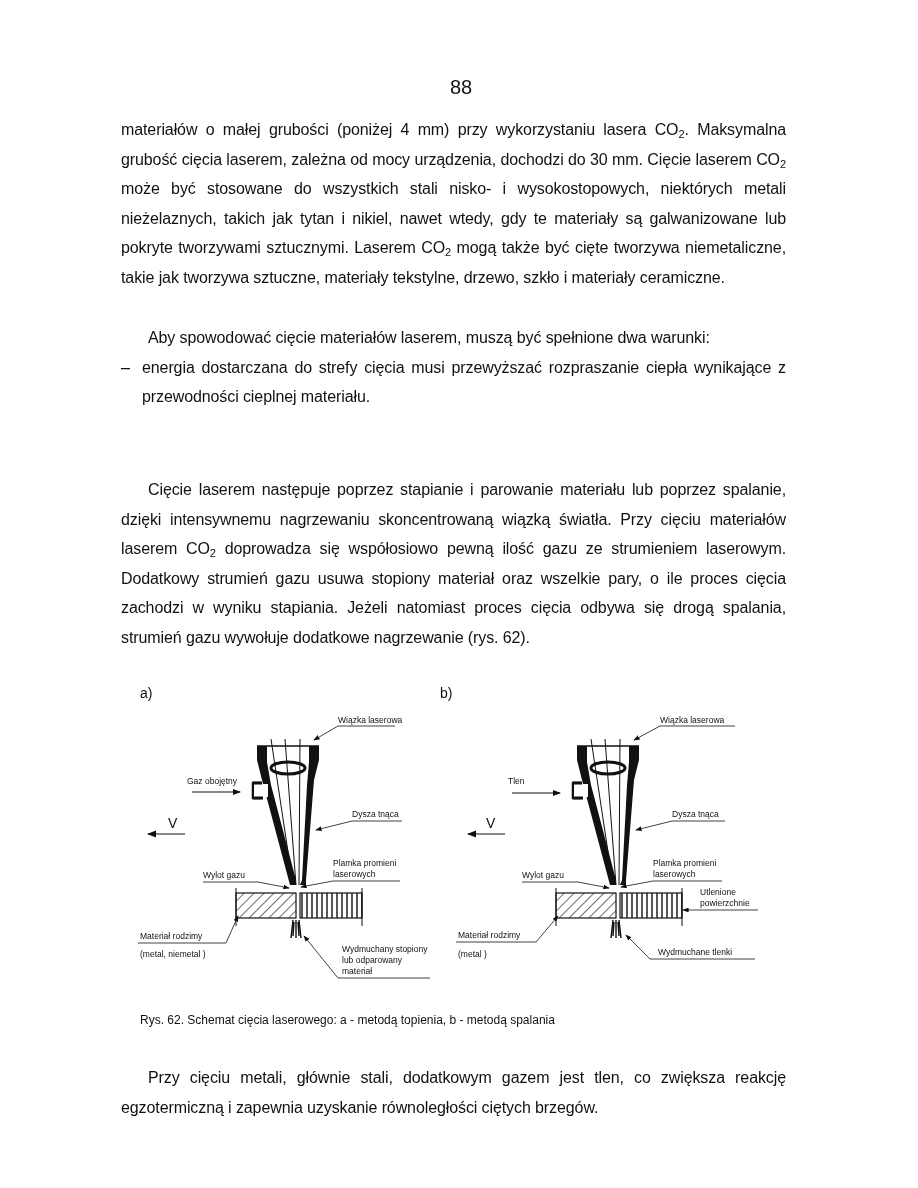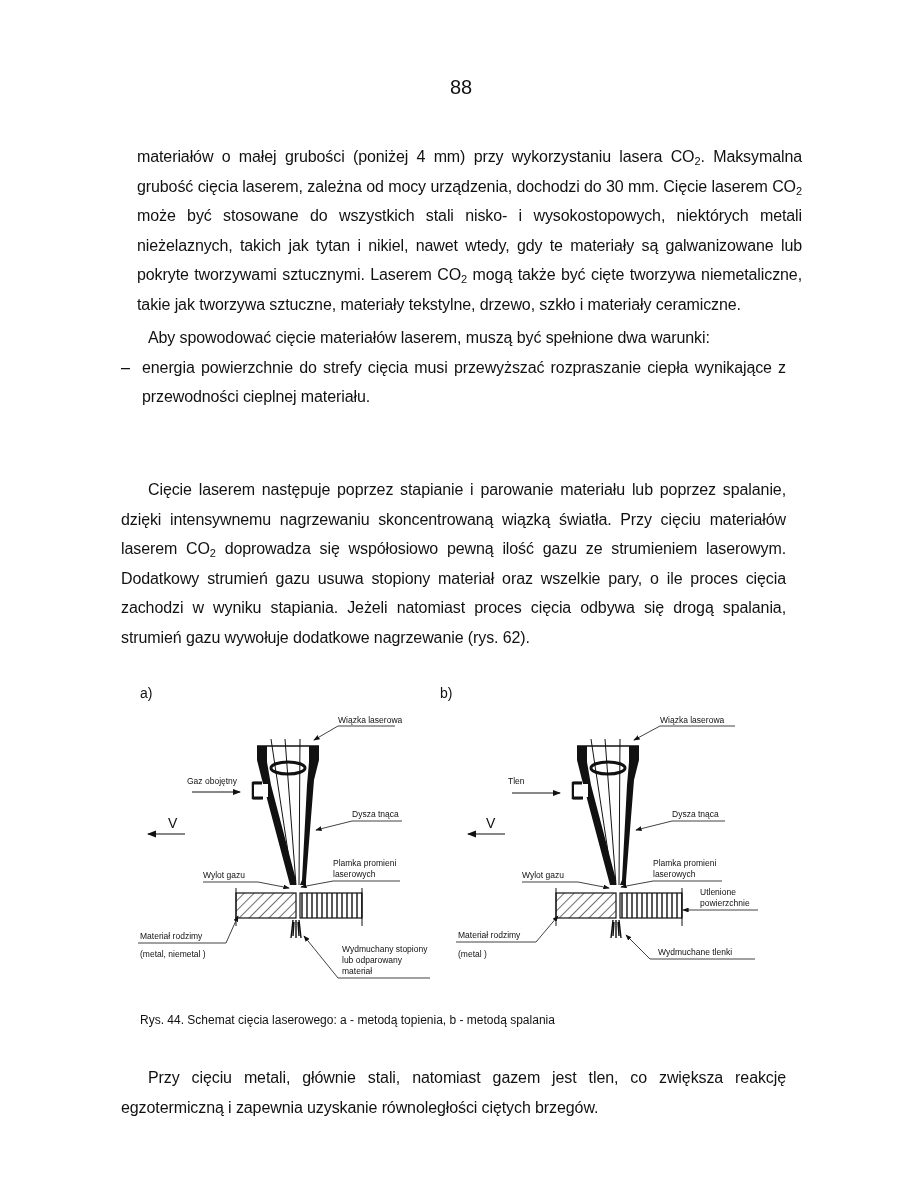--- a/index.html
+++ b/index.html
@@ -7,21 +7,21 @@
            font-family: "Liberation Sans", sans-serif; color: #111; }
     .page-number { position: absolute; top: 76px; left: 0; width: 900px; text-align: center;
                    font-size: 20px; margin-left: 11px; }
     .text { position: absolute; left: 121px; width: 665px; font-size: 16px; line-height: 29.5px;
             text-align: justify; letter-spacing: -0.1px; }
     .p { margin: 0; }
     .indent { text-indent: 27px; }
     .bullet { position: relative; padding-left: 21px; margin: 0; }
     .bullet .dash { position: absolute; left: 0; top: 0; }
     sub { font-size: 11px; vertical-align: -3px; line-height: 0; }
-    #block1 { top: 142px; margin-left: 16px; }
+    #block1 { top: 115px; }
     #block2 { top: 323px; }
     #block3 { top: 475px; }
     #block4 { top: 1063px; }
     .caption { position: absolute; left: 140px; top: 1013px; font-size: 12px; }
     .figure { position: absolute; left: 130px; top: 680px; width: 660px; height: 320px; }
     .figure svg { display: block; }
     .lblsm { font-family: "Liberation Sans", sans-serif; font-size: 8.5px; fill: #111; }
     .panel-lbl { font-family: "Liberation Sans", sans-serif; font-size: 14px; fill: #111; }
   </style>
 </head>
@@ -33,21 +33,21 @@
   <p class="p"><span>materiałów  o małej grubości (poniżej 4 mm) przy wykorzystaniu lasera CO</span><sub>2</sub><span>. Maksymalna grubość cięcia laserem, zależna od mocy urządzenia, dochodzi do 30 mm. Cięcie laserem CO</span><sub>2</sub><span> może być stosowane do wszystkich stali nisko- i wysokostopowych, niektórych metali nieżelaznych, takich jak tytan i nikiel, nawet wtedy, gdy te materiały są galwanizowane lub pokryte tworzywami sztucznymi. Laserem CO</span><sub>2</sub><span> mogą także być cięte tworzywa niemetaliczne, takie jak tworzywa sztuczne, materiały tekstylne, drzewo, szkło i materiały ceramiczne.</span></p>
 </div>
 
 <div class="text" id="block2">
   <p class="p indent">Aby spowodować cięcie materiałów laserem, muszą być spełnione dwa warunki:</p>
   <p class="bullet">
     <span class="dash">–</span>
   </p>
   <p class="bullet">
     <span class="dash">–</span>
-    <span>energia powierzchnie do strefy cięcia musi przewyższać rozpraszanie ciepła wynikające z przewodności cieplnej materiału.</span>
+    <span>energia dostarczana do strefy cięcia musi przewyższać rozpraszanie ciepła wynikające z przewodności cieplnej materiału.</span>
   </p>
 </div>
 
 <div class="text" id="block3">
   <p class="p indent"><span>Cięcie laserem następuje poprzez stapianie i parowanie materiału lub poprzez spalanie, dzięki intensywnemu nagrzewaniu skoncentrowaną wiązką  światła. Przy cięciu materiałów laserem CO</span><sub>2</sub><span> doprowadza się współosiowo pewną ilość gazu ze strumieniem laserowym. Dodatkowy strumień gazu usuwa stopiony materiał oraz wszelkie pary, o ile proces cięcia zachodzi w wyniku stapiania. Jeżeli natomiast proces cięcia odbywa się  drogą spalania, strumień gazu wywołuje dodatkowe nagrzewanie (rys. 62).</span></p>
 </div>
 
 <div class="figure">
   <svg width="660" height="320" viewBox="0 0 660 320" xmlns="http://www.w3.org/2000/svg">
     <defs>
@@ -158,17 +158,17 @@
       <line x1="6" y1="262" x2="86" y2="262" stroke="#111" stroke-width="0.8"></line>
       <line x1="86" y1="262" x2="108" y2="236" stroke="#111" stroke-width="0.8" marker-end="url(#ah)"></line>
       <text class="lblsm" x="8" y="277">(metal )</text>
       <text class="lblsm" x="208" y="275">Wydmuchane tlenki</text>
       <line x1="200" y1="279" x2="305" y2="279" stroke="#111" stroke-width="0.8"></line>
       <line x1="200" y1="279" x2="176" y2="255" stroke="#111" stroke-width="0.8" marker-end="url(#ah)"></line>
     </g>
   </svg>
 </div>
 
-<div class="caption">Rys. 44. Schemat cięcia laserowego: a - metodą topienia, b - metodą spalania</div>
+<div class="caption">Rys. 62. Schemat cięcia laserowego: a - metodą topienia, b - metodą spalania</div>
 
 <div class="text" id="block4">
-  <p class="p indent">Przy cięciu metali, głównie stali, natomiast gazem jest tlen, co zwiększa reakcję egzotermiczną i zapewnia uzyskanie równoległości ciętych brzegów.</p>
+  <p class="p indent">Przy cięciu metali, głównie stali, dodatkowym gazem jest tlen, co zwiększa reakcję egzotermiczną i zapewnia uzyskanie równoległości ciętych brzegów.</p>
 </div>
 
 </body></html>

